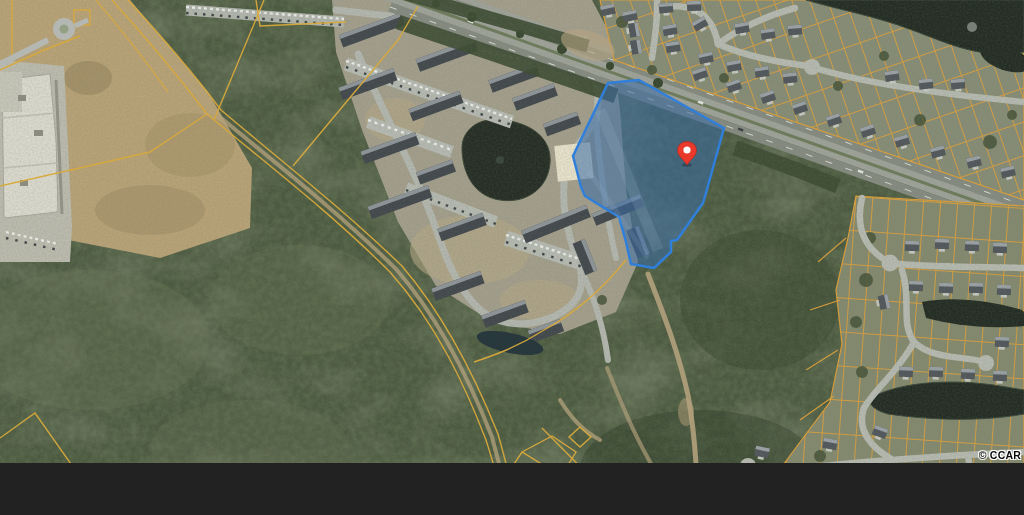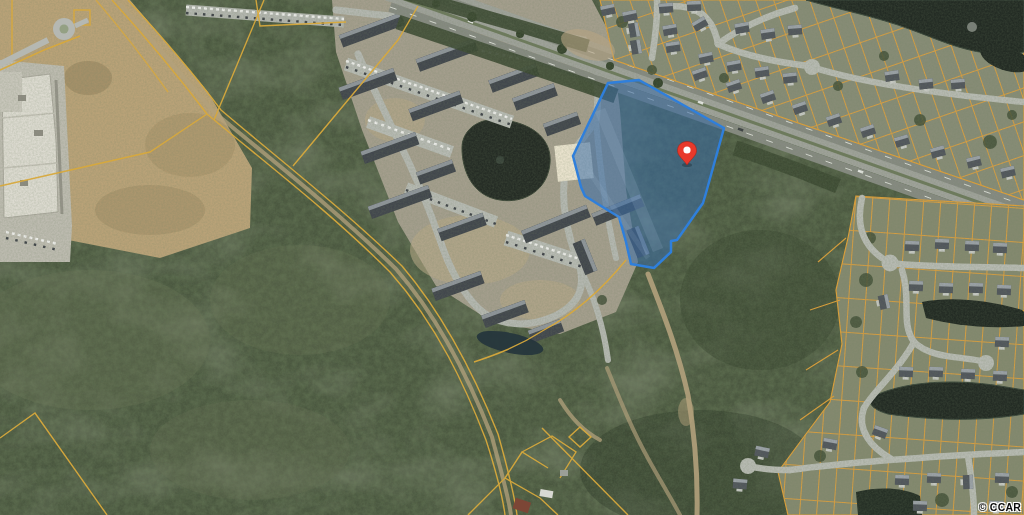--- a/index.html
+++ b/index.html
@@ -1,16 +1,16 @@
 <!DOCTYPE html>
 <html><head>
 <meta charset="utf-8">
 <style>
   html,body{margin:0;padding:0;background:#222;}
-  .stage{position:relative;width:1024px;height:515px;overflow:hidden;background:#4b5840;
+  .stage{position:relative;width:1024px;height:463px;overflow:hidden;background:#4b5840;
          font-family:"Liberation Sans",sans-serif;}
   .stage svg{display:block;}
   .watermark{position:absolute;right:3px;bottom:2px;font:bold 10.5px "Liberation Sans",sans-serif;
              color:#0a0a0a;letter-spacing:.2px;
              text-shadow:1px 1px 0 #fff,-1px -1px 0 #fff,1px -1px 0 #fff,-1px 1px 0 #fff,0 0 2px #fff;}
 </style>
 </head>
 <body>
 
 <div class="stage">

